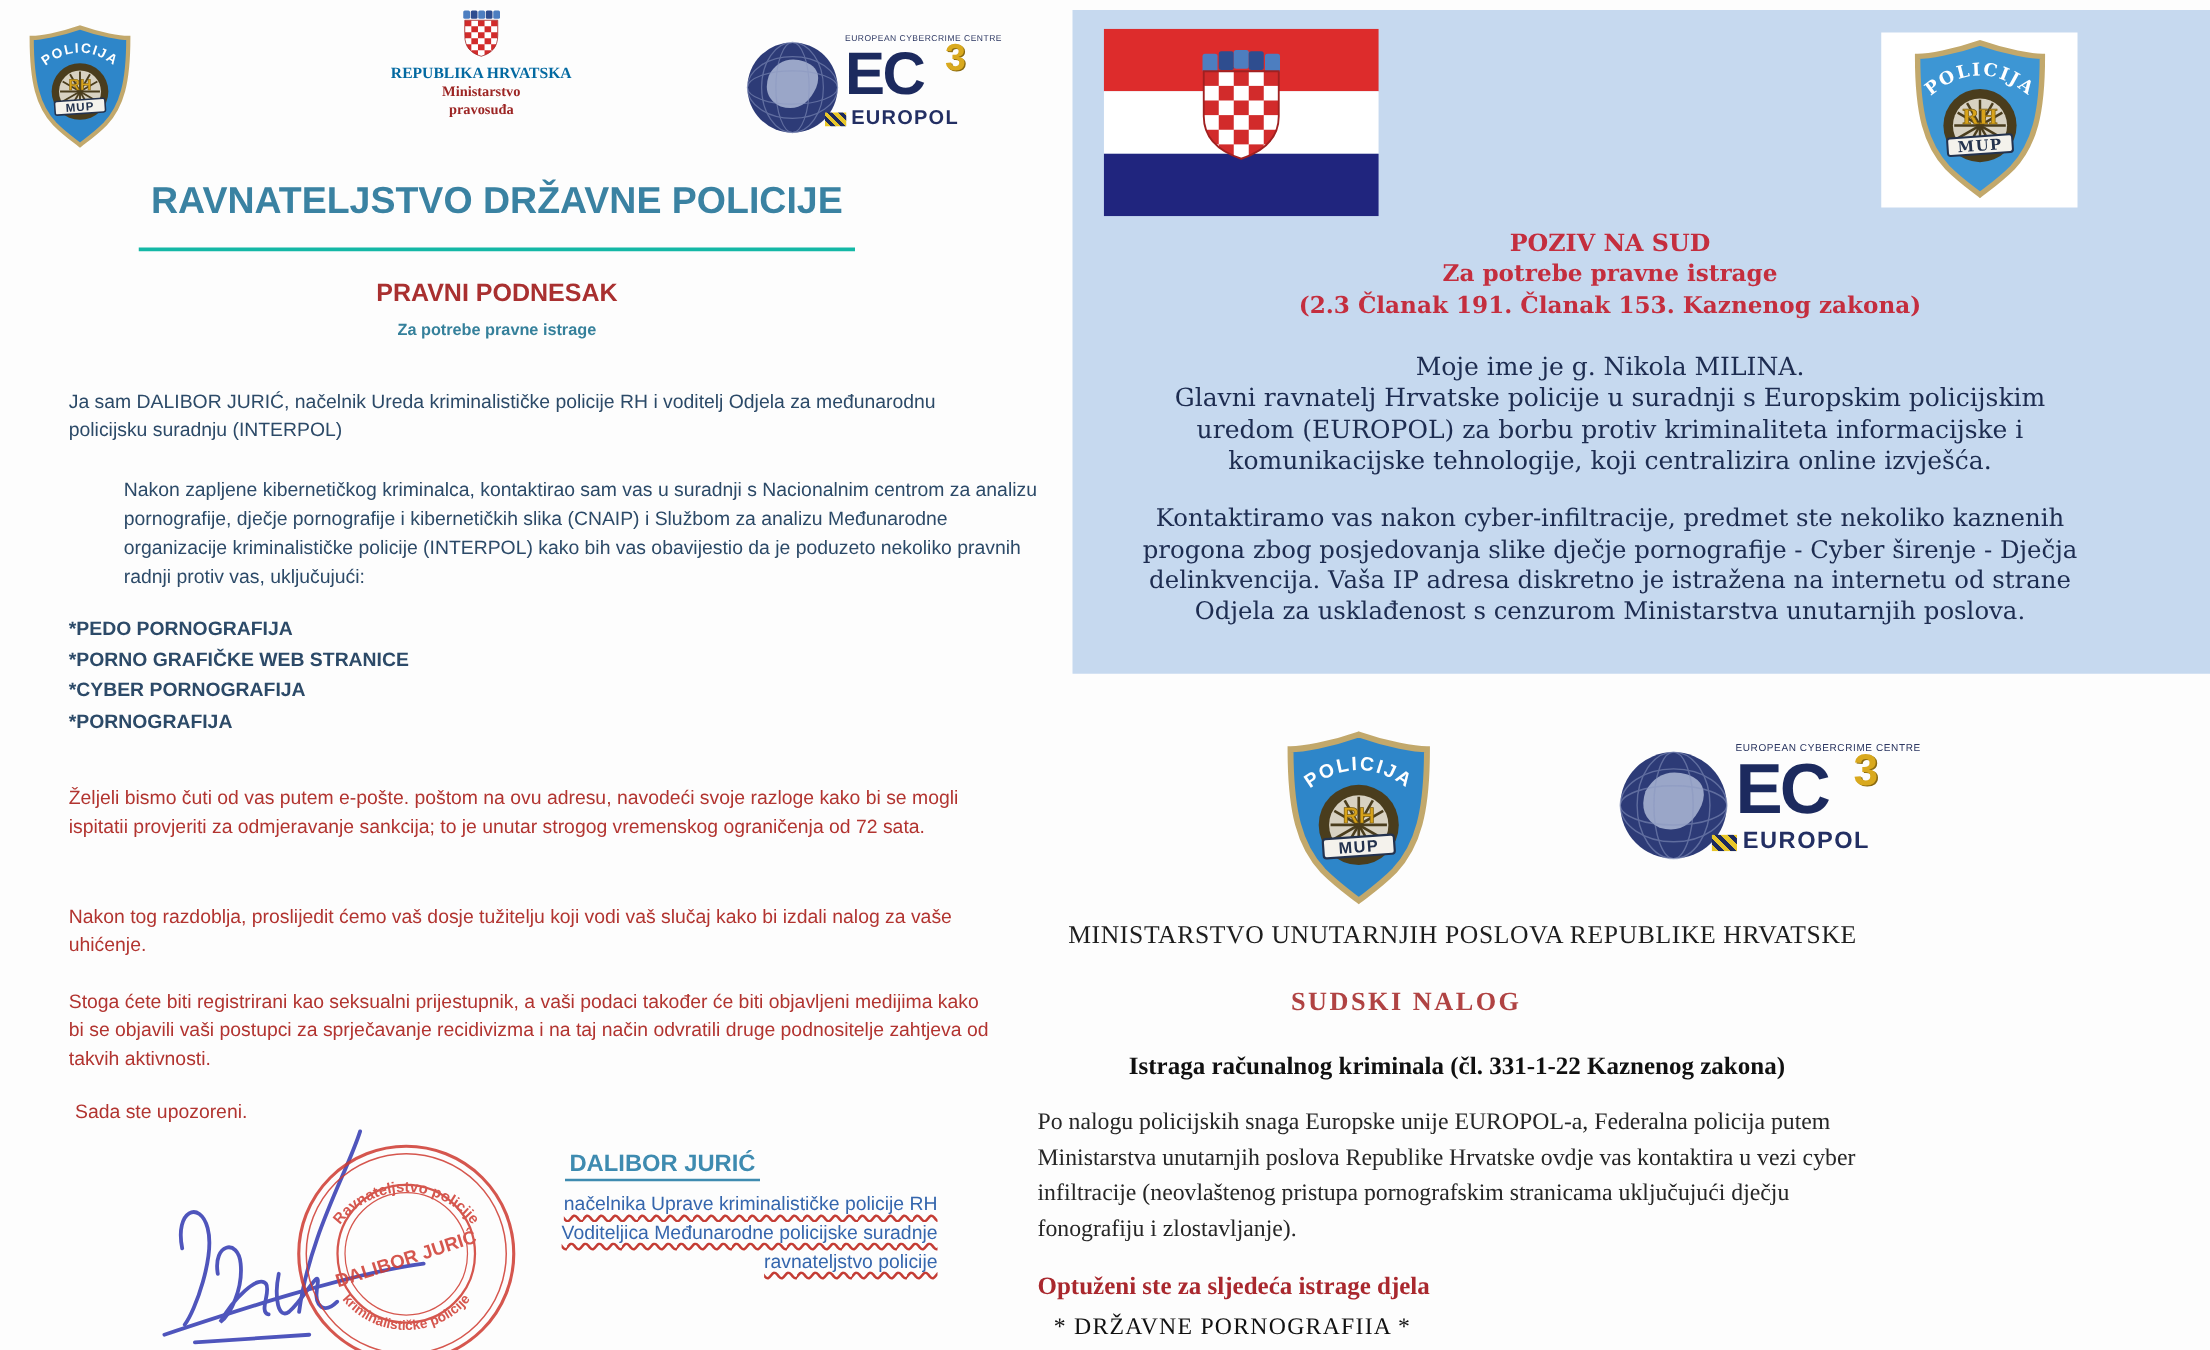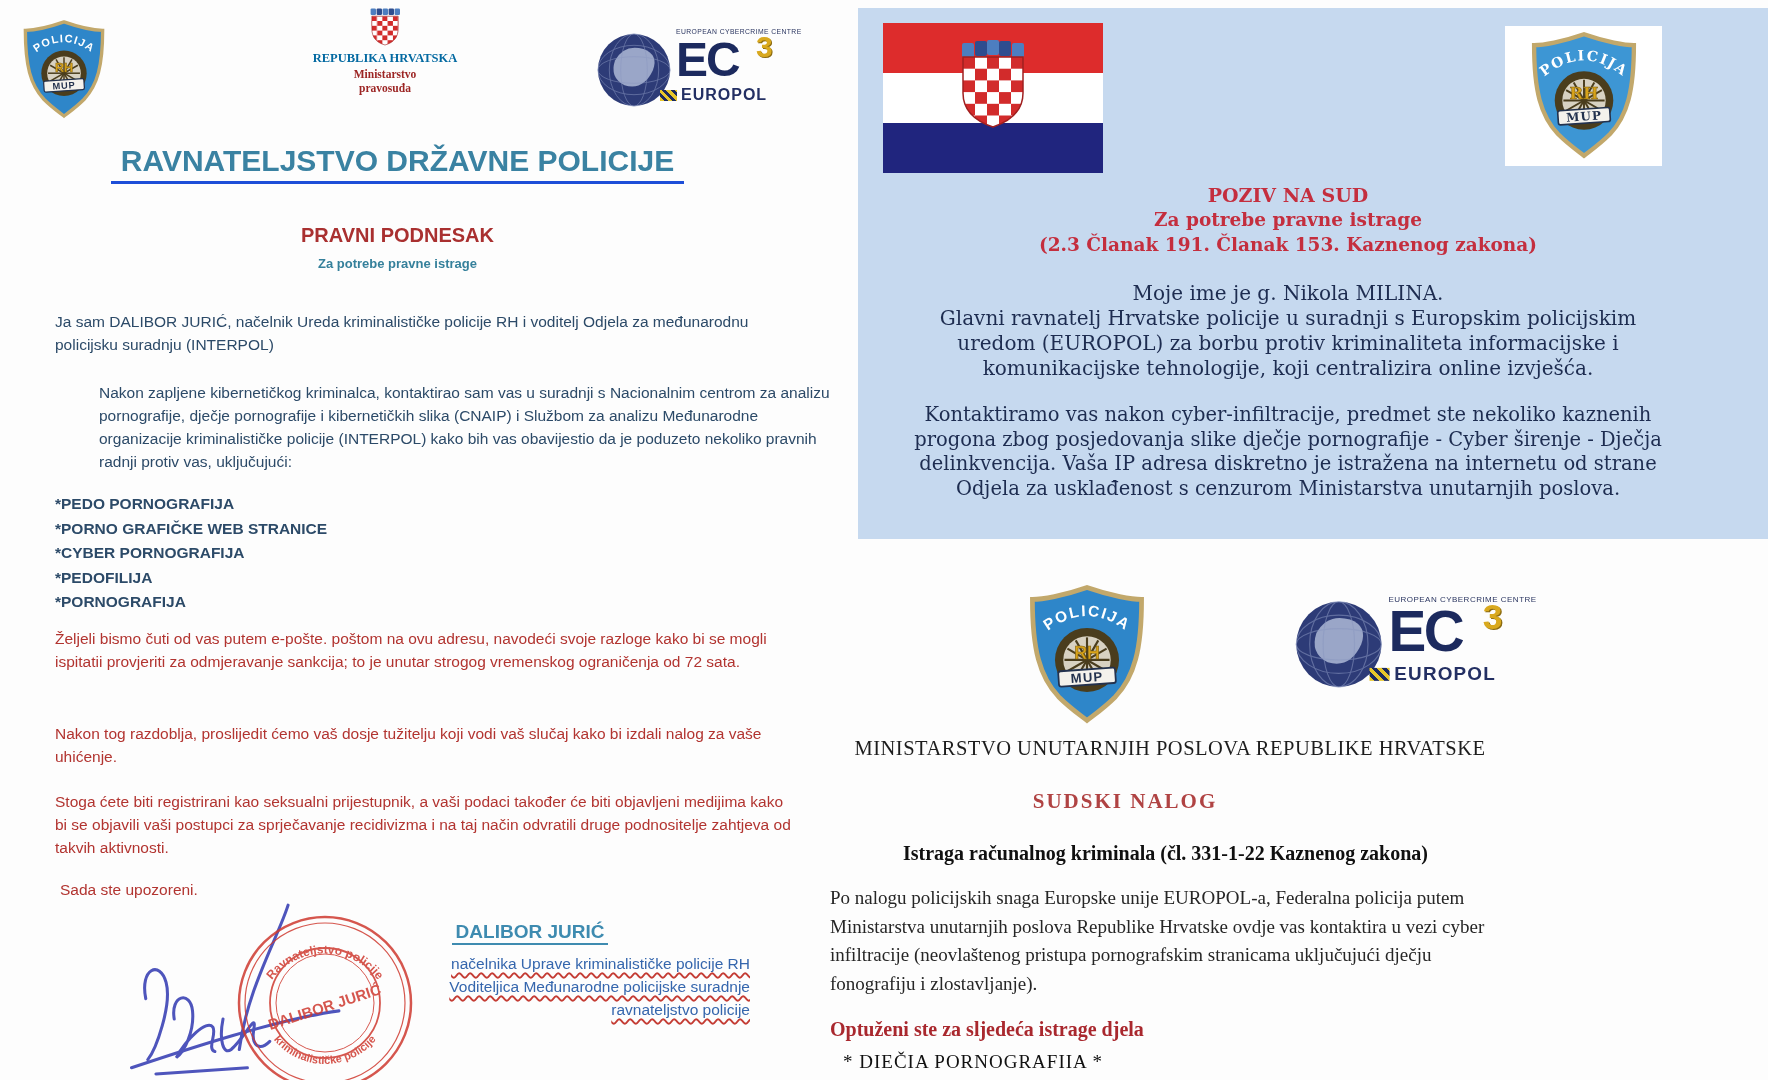--- a/index.html
+++ b/index.html
@@ -7,21 +7,21 @@
         font-family:"Liberation Sans",sans-serif;}
   .abs{position:absolute;}
 
   
   .ministry{left:285px;top:6px;width:200px;text-align:center;}
   .ministry .crest{display:block;margin:0 auto;width:36px;height:42px;}
   .min-t1{font:bold 12.5px "Liberation Serif",serif;color:#0369a1;margin-top:3px;}
   .min-t2{font:bold 11.5px "Liberation Serif",serif;color:#9c2524;margin-top:2px;}
 
   .l-title{left:0;top:144px;width:795px;text-align:center;font-weight:bold;font-size:30px;color:#3a82a2;}
-  .l-title span{display:inline-block;border-bottom:3px solid #1d4ed8;padding:0 10px 3px;}
+  .l-title span{display:inline-block;border-bottom:3px solid #14b8a6;padding:0 10px 20px;}
   .l-sub1{left:0;top:224px;width:795px;text-align:center;font-weight:bold;font-size:20px;color:#a93030;}
   .l-sub2{left:0;top:256px;width:795px;text-align:center;font-weight:bold;font-size:13px;color:#35809b;}
 
   .l-body{font-size:15.5px;line-height:23px;color:#2c4a68;}
   .l-p1{left:55px;top:310px;width:742px;}
   .l-p2{left:55px;top:381px;width:742px;margin-left:44px;}
   .l-list{left:55px;top:492px;width:742px;font-weight:bold;line-height:24.5px;}
   .l-red{color:#b23430;}
   .l-w1{left:55px;top:627px;width:742px;}
   .l-w2{left:55px;top:722px;width:745px;}
@@ -149,21 +149,20 @@
   </div>
   <div class="abs l-sub1">PRAVNI PODNESAK</div>
   <div class="abs l-sub2">Za potrebe pravne istrage</div>
 
   <div class="abs l-body l-p1">Ja sam DALIBOR JURIĆ, načelnik Ureda kriminalističke policije RH i voditelj Odjela za međunarodnu policijsku suradnju (INTERPOL)</div>
   <div class="abs l-body l-p2">Nakon zapljene kibernetičkog kriminalca, kontaktirao sam vas u suradnji s Nacionalnim centrom za analizu pornografije, dječje pornografije i kibernetičkih slika (CNAIP) i Službom za analizu Međunarodne organizacije kriminalističke policije (INTERPOL) kako bih vas obavijestio da je poduzeto nekoliko pravnih radnji protiv vas, uključujući:</div>
   <div class="abs l-body l-list">
     <div>*PEDO PORNOGRAFIJA</div>
     <div>*PORNO GRAFIČKE WEB STRANICE</div>
     <div>*CYBER PORNOGRAFIJA</div>
-    <div>*PEDOFILIJA</div>
     <div>*PORNOGRAFIJA</div>
   </div>
   <div class="abs l-body l-red l-w1">Željeli bismo čuti od vas putem e-pošte. poštom na ovu adresu, navodeći svoje razloge kako bi se mogli ispitatii provjeriti za odmjeravanje sankcija; to je unutar strogog vremenskog ograničenja od 72 sata.</div>
   <div class="abs l-body l-red l-w2">Nakon tog razdoblja, proslijedit ćemo vaš dosje tužitelju koji vodi vaš slučaj kako bi izdali nalog za vaše uhićenje.</div>
   <div class="abs l-body l-red l-w3">Stoga ćete biti registrirani kao seksualni prijestupnik, a vaši podaci također će biti objavljeni medijima kako bi se objavili vaši postupci za sprječavanje recidivizma i na taj način odvratili druge podnositelje zahtjeva od takvih aktivnosti.</div>
   <div class="abs l-body l-red l-warned">Sada ste upozoreni.</div>
 
   <svg class="abs" style="left:125px;top:897px" width="255" height="183" viewBox="0 0 250 180">
     <g fill="none" stroke="#3c43b5" stroke-width="3" stroke-linecap="round" opacity="0.9">
       <path d="M160 8 C150 40 120 90 112 150"></path>
@@ -305,15 +304,15 @@
     <div class="three">3</div>
     <div class="eusq"></div>
     <div class="europol">EUROPOL</div>
   </div>
 
   <div class="abs rb rb-title">MINISTARSTVO UNUTARNJIH POSLOVA REPUBLIKE HRVATSKE</div>
   <div class="abs rb rb-sudski">SUDSKI NALOG</div>
   <div class="abs rb rb-istraga">Istraga računalnog kriminala (čl. 331-1-22 Kaznenog zakona)</div>
   <div class="abs rb rb-para">Po nalogu policijskih snaga Europske unije EUROPOL-a, Federalna policija putem Ministarstva unutarnjih poslova Republike Hrvatske ovdje vas kontaktira u vezi cyber infiltracije (neovlaštenog pristupa pornografskim stranicama uključujući dječju fonografiju i zlostavljanje).</div>
   <div class="abs rb rb-optuzeni">Optuženi ste za sljedeća istrage djela</div>
-  <div class="abs rb rb-crime">* DIEČIA PORNOGRAFIIA *</div>
+  <div class="abs rb rb-crime">* DRŽAVNE PORNOGRAFIIA *</div>
 
 </div>
 
 </body></html>

